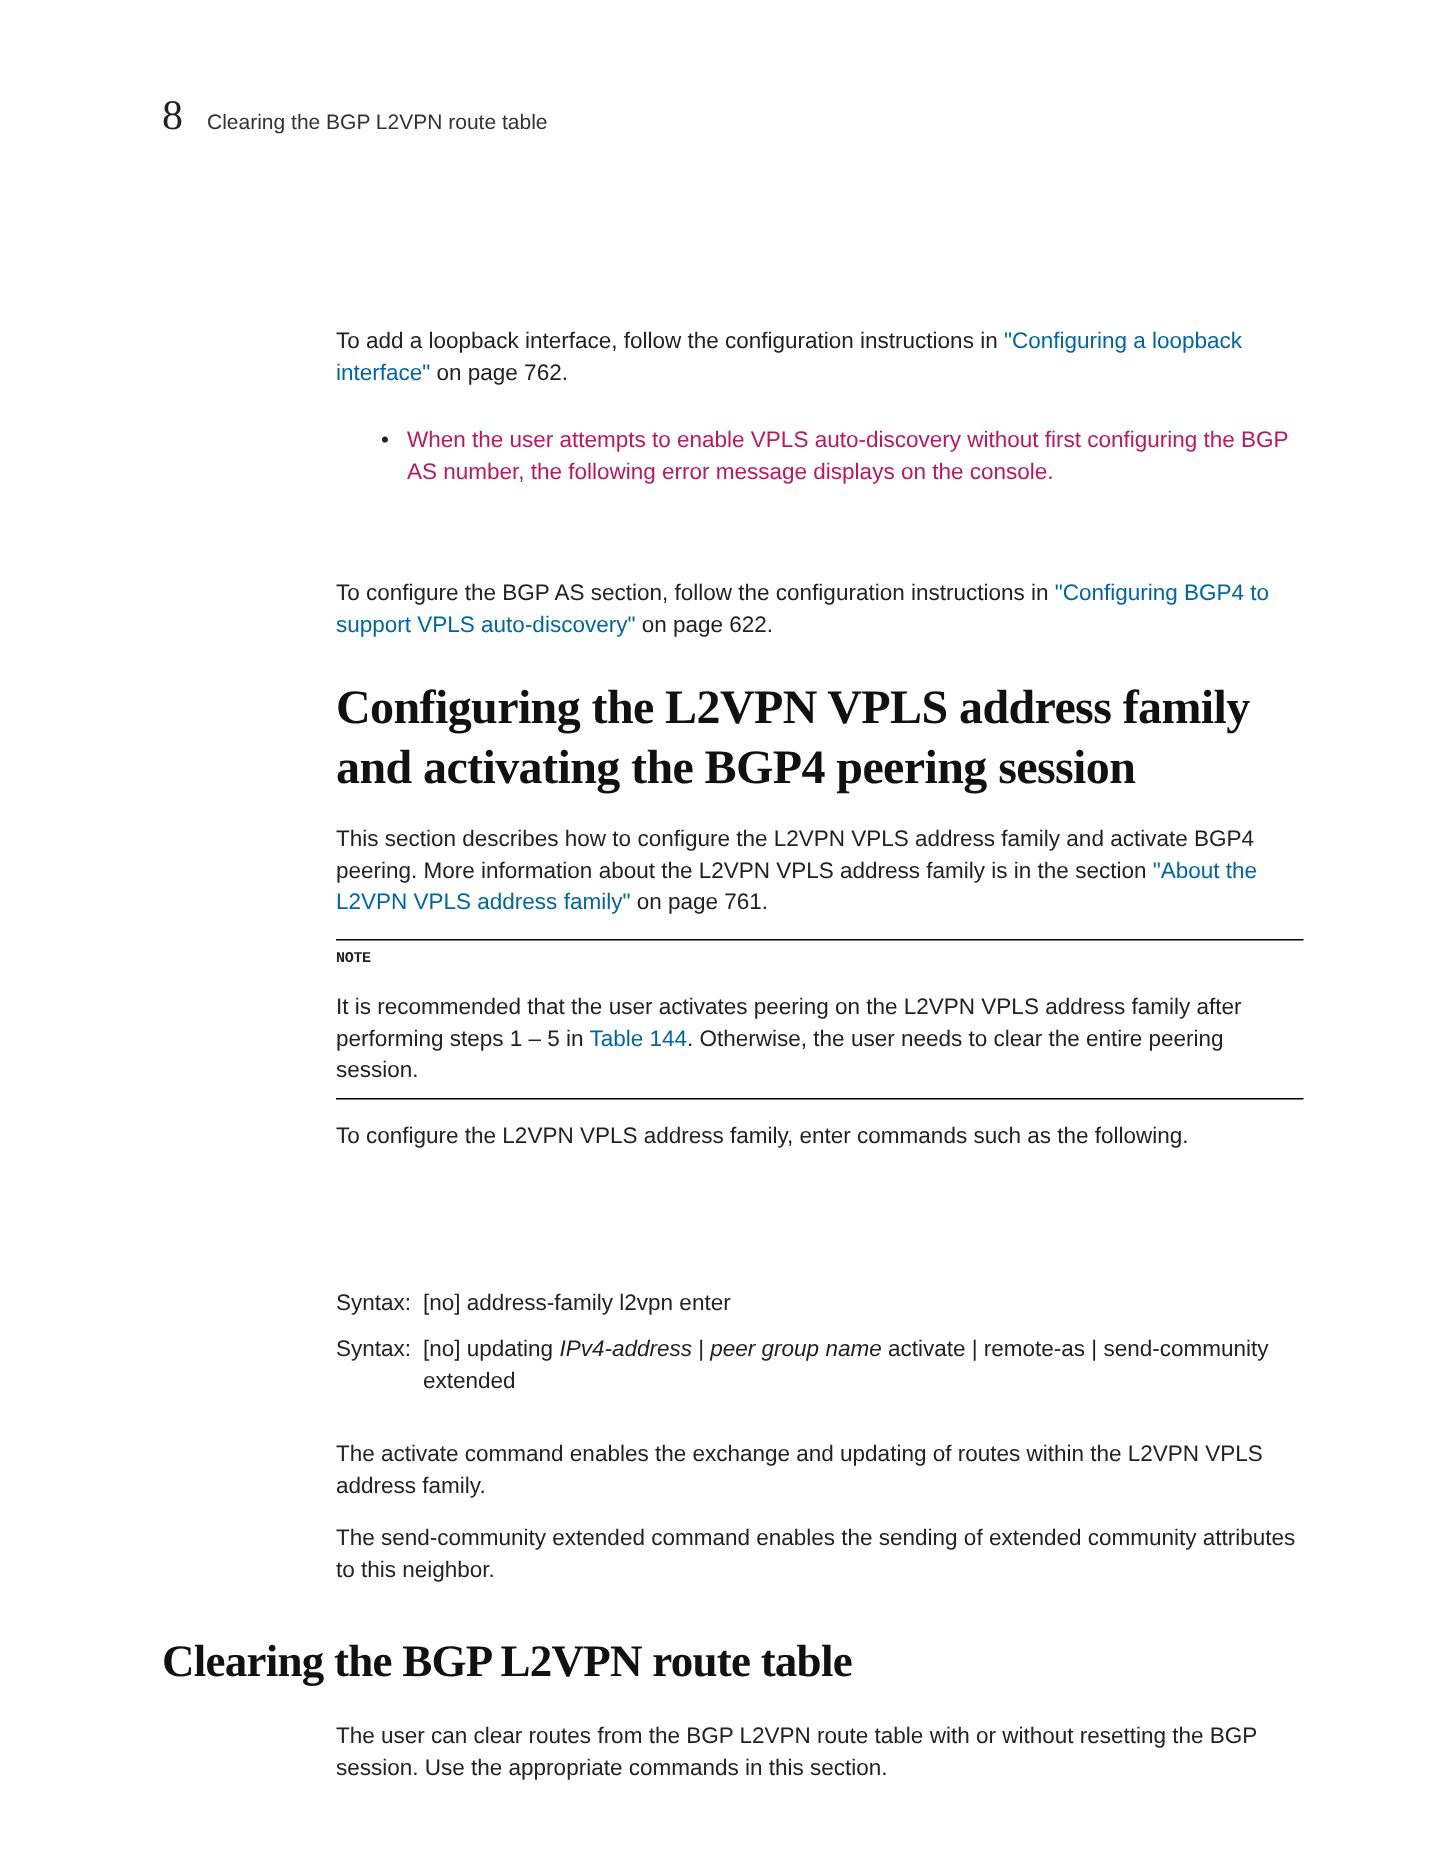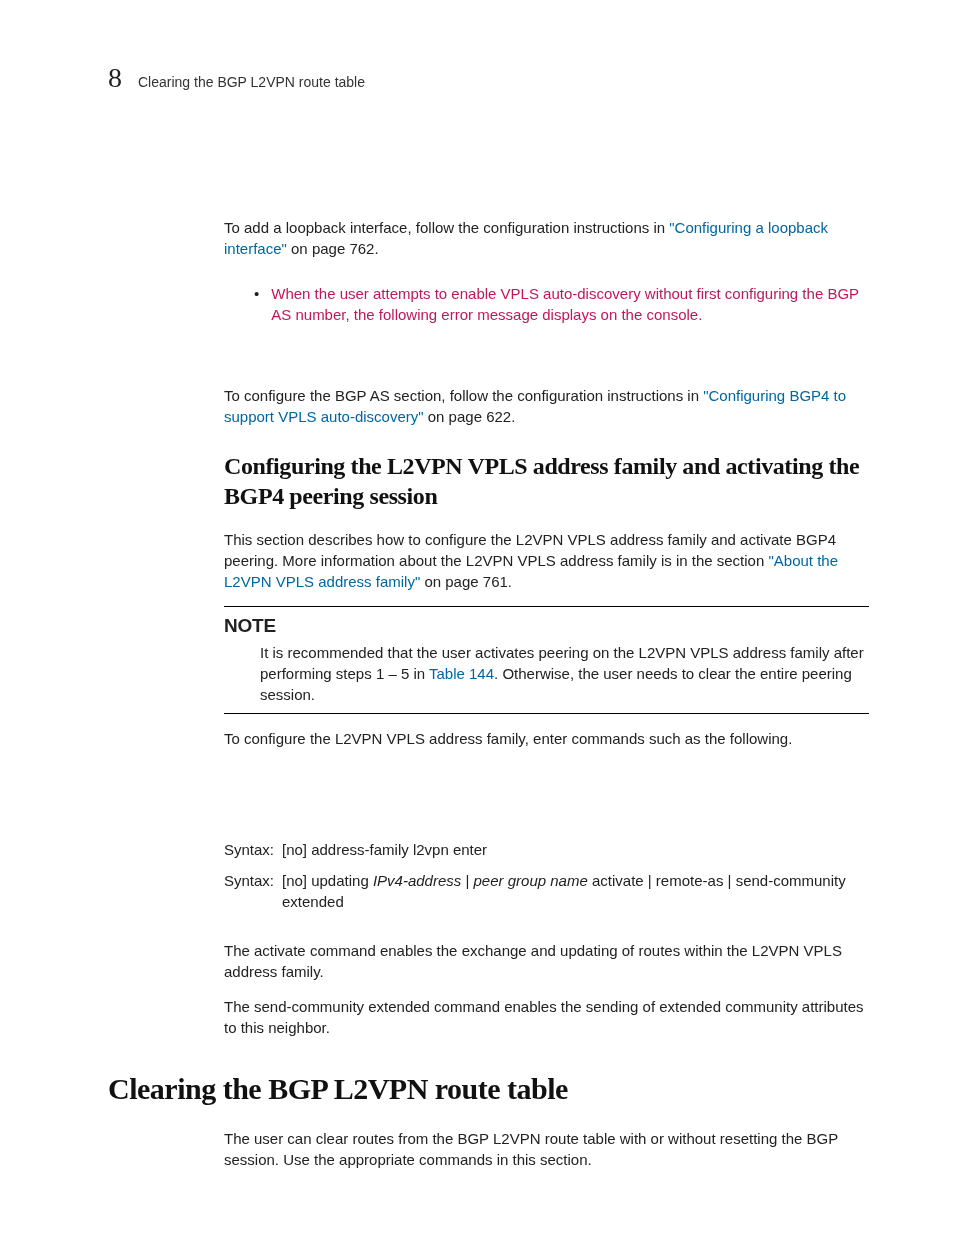--- a/index.html
+++ b/index.html
@@ -52,21 +52,21 @@
   .bullet-dot {
     margin: 0 12px 0 30px;
     font-size: 15px;
   }
   .bullet-text {
     flex: 1;
     color: #be185d;
   }
   .h2 {
     font-family: Georgia, 'Times New Roman', serif;
-    font-size: 24px;
+    font-size: 32px;
     font-weight: 600;
     letter-spacing: -0.4px;
     margin-top: 18px;
     margin-bottom: 18px;
     line-height: 1.25;
     color: #111;
   }
   .h1 {
     font-family: Georgia, 'Times New Roman', serif;
     font-size: 30px;
@@ -76,29 +76,28 @@
     margin-bottom: 18px;
     color: #111;
   }
   .note-block {
     border-top: 1px solid #000;
     border-bottom: 1px solid #000;
     padding: 6px 0 8px 0;
     margin-bottom: 14px;
   }
   .note-label {
-    font-family: Liberation Sans, sans-serif;
+    font-family: Liberation Mono, monospace;
     font-weight: 700;
-    font-size: 19px;
+    font-size: 10px;
     letter-spacing: -0.2px;
-    margin-bottom: 2px;
+    margin-bottom: 14px;
   }
   .note-body {
     color: #222;
-    margin-left: 36px;
   }
   .syntax-block {
     margin-top: 90px;
     margin-bottom: 28px;
   }
   .syntax-row {
     display: flex;
     margin-bottom: 10px;
   }
   .syntax-label {

